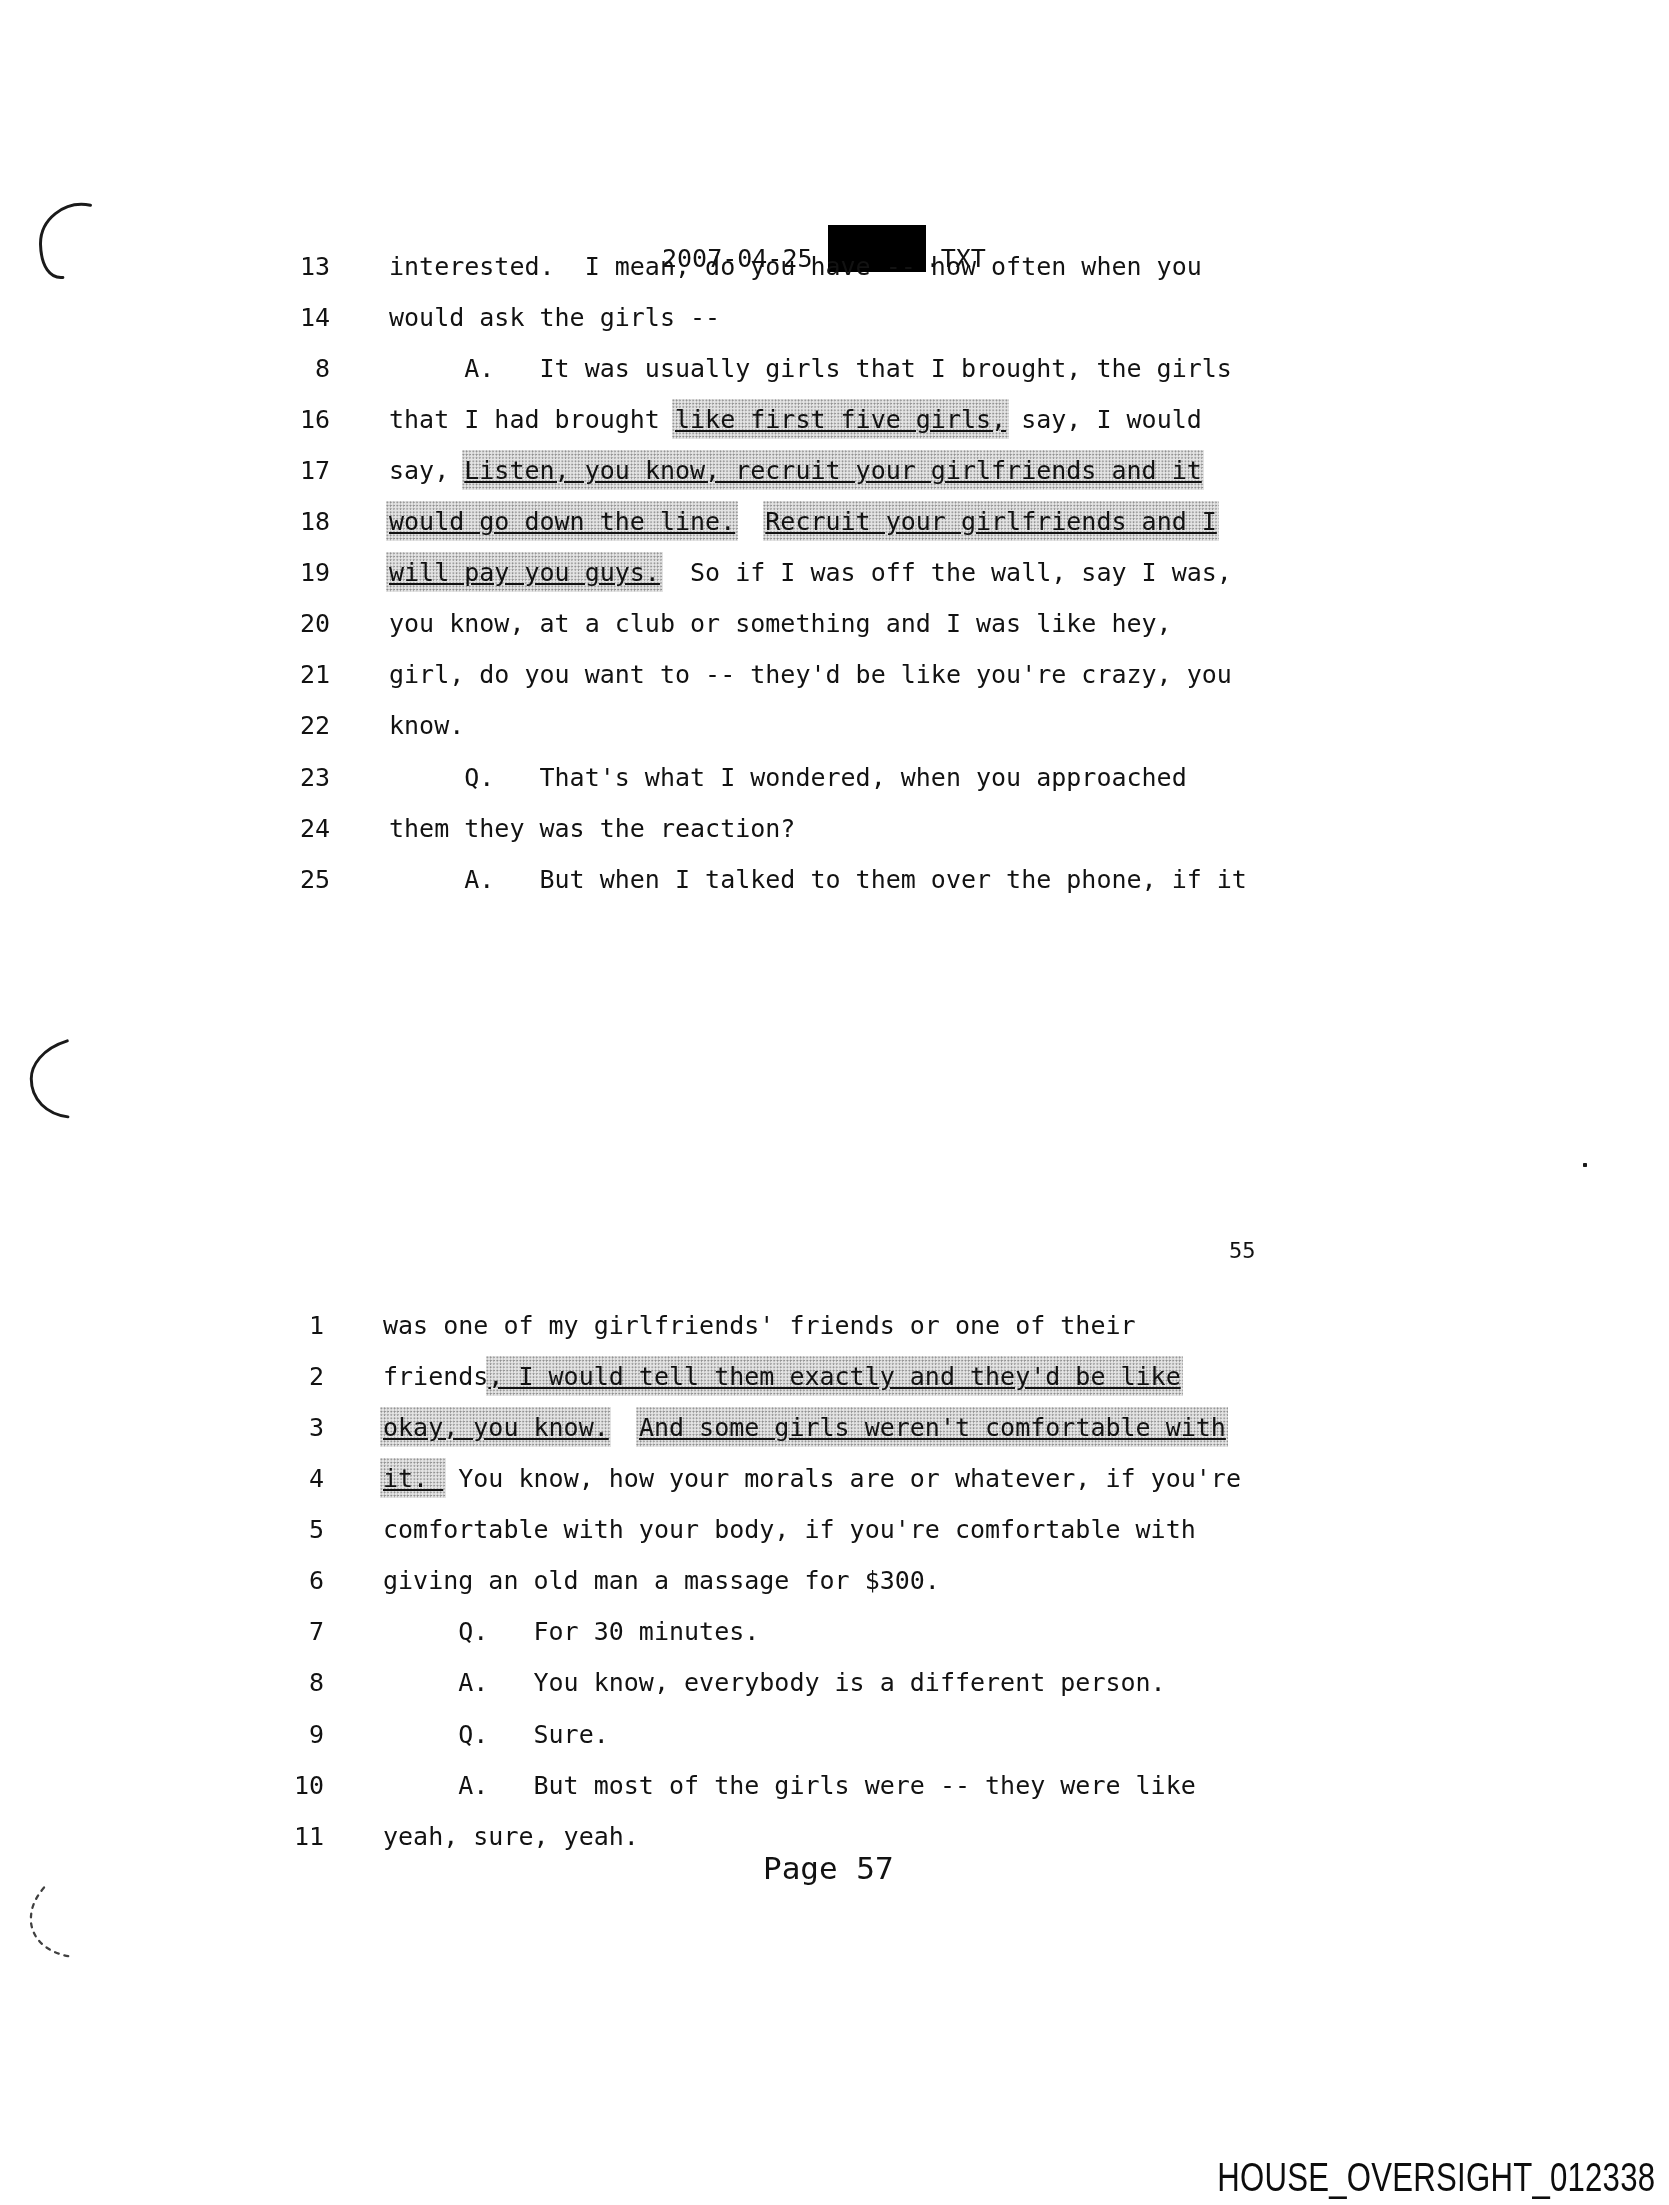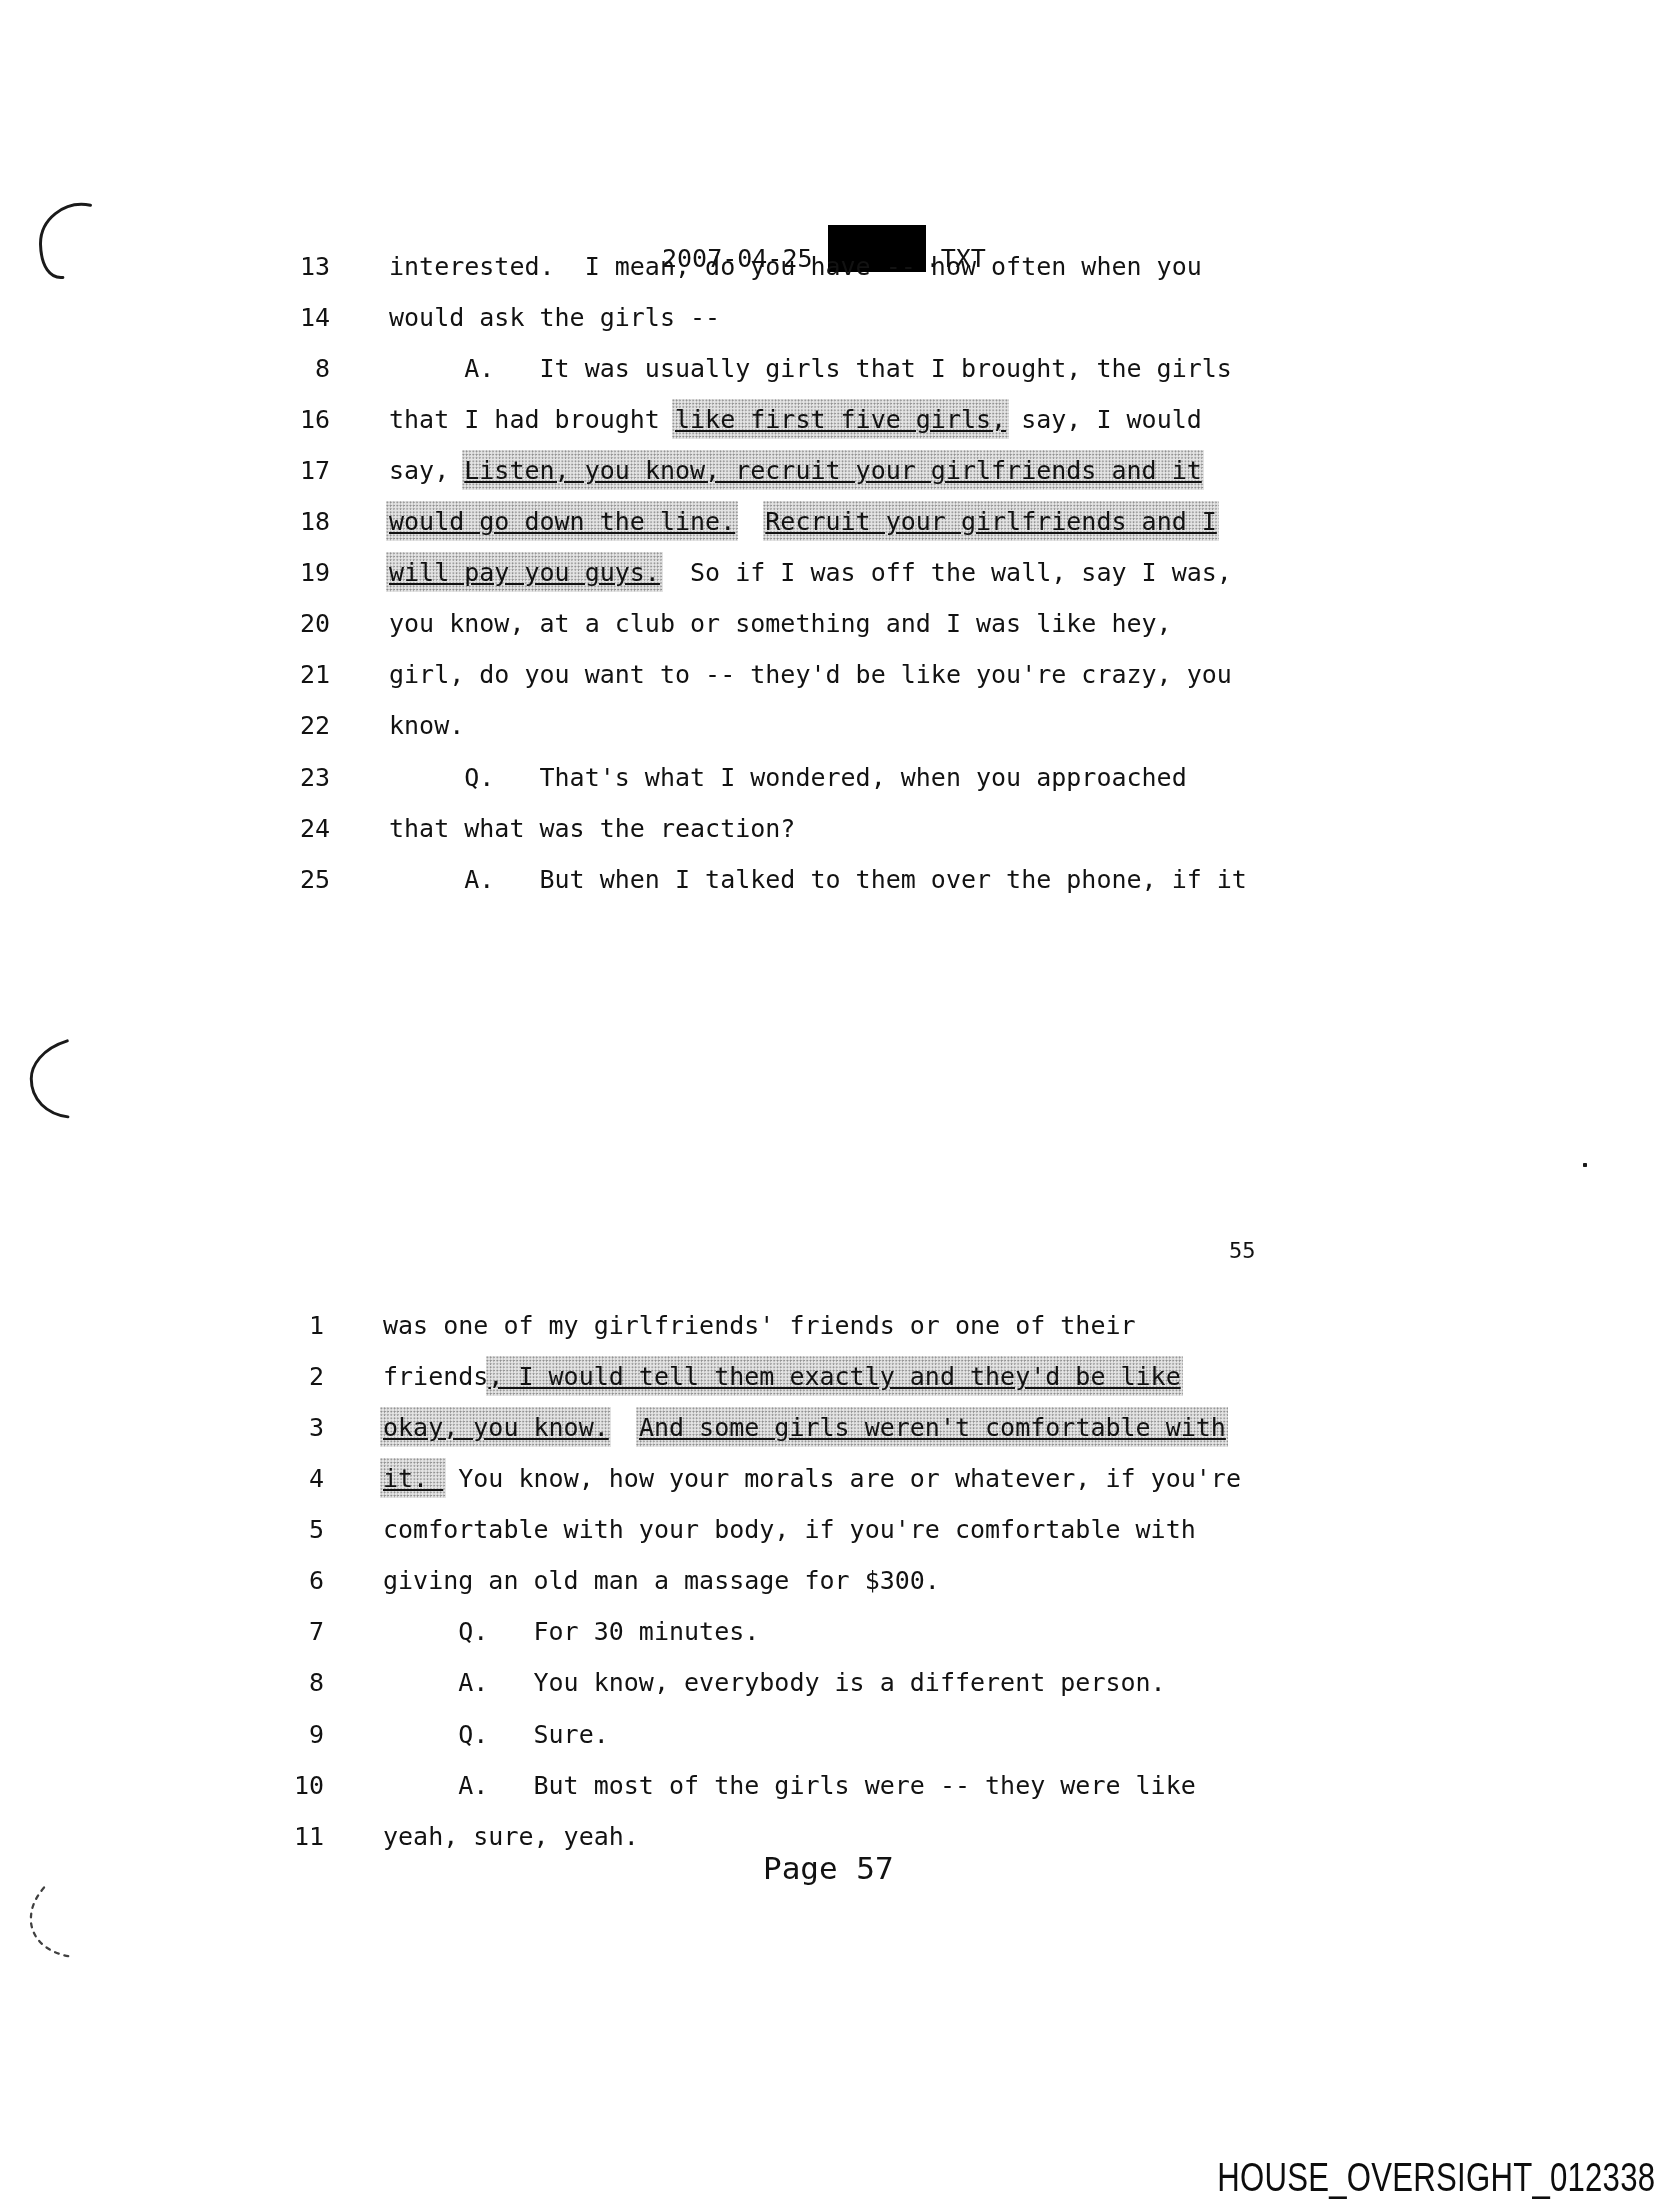--- a/index.html
+++ b/index.html
@@ -78,21 +78,21 @@
       <div class="row" style="top: 305px;"><span class="num">14</span><span class="txt"><span>would ask the girls --</span></span></div>
       <div class="row" style="top: 356px;"><span class="num">8</span><span class="txt"><span>     A.   It was usually girls that I brought, the girls</span></span></div>
       <div class="row" style="top: 407px;"><span class="num">16</span><span class="txt"><span>that I had brought </span><span class="hl">like first five girls,</span><span> say, I would</span></span></div>
       <div class="row" style="top: 458px;"><span class="num">17</span><span class="txt"><span>say, </span><span class="hl">Listen, you know, recruit your girlfriends and it</span></span></div>
       <div class="row" style="top: 509px;"><span class="num">18</span><span class="txt"><span class="hl">would go down the line.</span><span>  </span><span class="hl">Recruit your girlfriends and I</span></span></div>
       <div class="row" style="top: 560px;"><span class="num">19</span><span class="txt"><span class="hl">will pay you guys.</span><span>  So if I was off the wall, say I was,</span></span></div>
       <div class="row" style="top: 611px;"><span class="num">20</span><span class="txt"><span>you know, at a club or something and I was like hey,</span></span></div>
       <div class="row" style="top: 662px;"><span class="num">21</span><span class="txt"><span>girl, do you want to -- they'd be like you're crazy, you</span></span></div>
       <div class="row" style="top: 713px;"><span class="num">22</span><span class="txt"><span>know.</span></span></div>
       <div class="row" style="top: 765px;"><span class="num">23</span><span class="txt"><span>     Q.   That's what I wondered, when you approached</span></span></div>
-      <div class="row" style="top: 816px;"><span class="num">24</span><span class="txt"><span>that what was the reaction?</span></span></div>
+      <div class="row" style="top: 816px;"><span class="num">24</span><span class="txt"><span>them they was the reaction?</span></span></div>
       <div class="row" style="top: 867px;"><span class="num">25</span><span class="txt"><span>     A.   But when I talked to them over the phone, if it</span></span></div>
     </div>
 
   <div class="pagenum55">55</div>
 
   <div class="tblock" id="block2">
       <div class="row" style="top: 1313px;"><span class="num">1</span><span class="txt"><span>was one of my girlfriends' friends or one of their</span></span></div>
       <div class="row" style="top: 1364px;"><span class="num">2</span><span class="txt"><span>friends</span><span class="hl">, I would tell them exactly and they'd be like</span></span></div>
       <div class="row" style="top: 1415px;"><span class="num">3</span><span class="txt"><span class="hl">okay, you know.</span><span>  </span><span class="hl">And some girls weren't comfortable with</span></span></div>
       <div class="row" style="top: 1466px;"><span class="num">4</span><span class="txt"><span class="hl">it. </span><span> You know, how your morals are or whatever, if you're</span></span></div>

